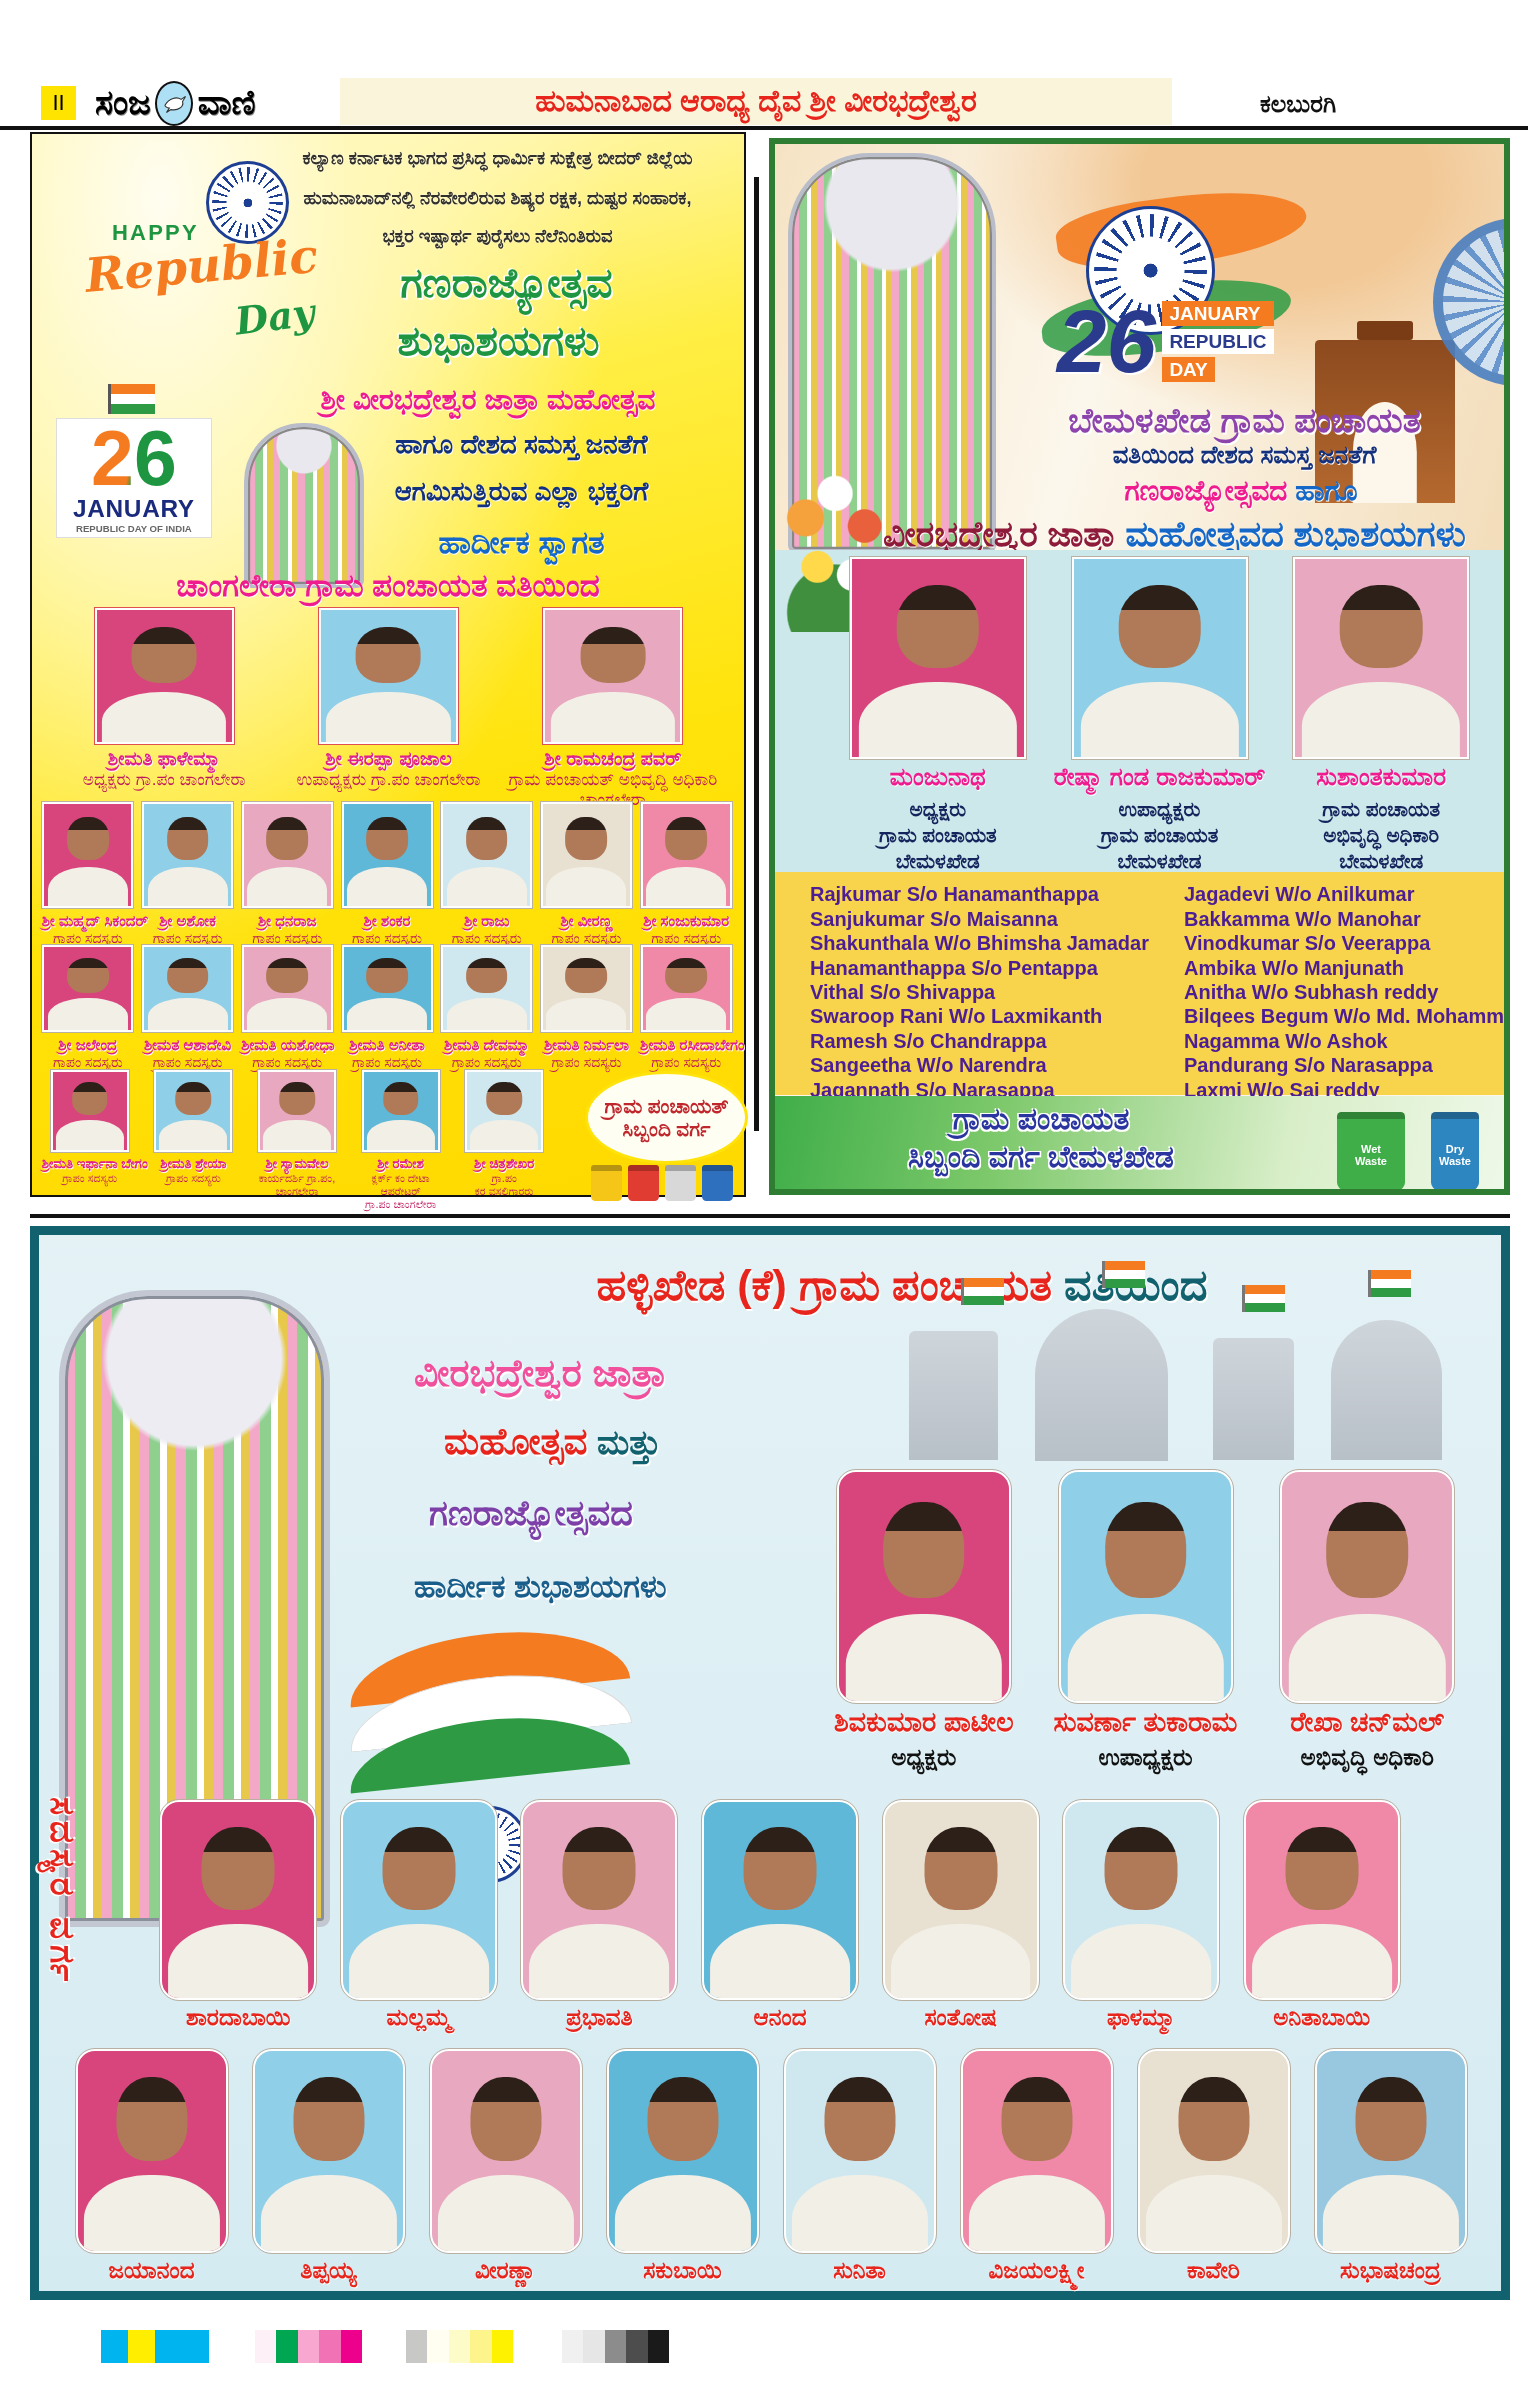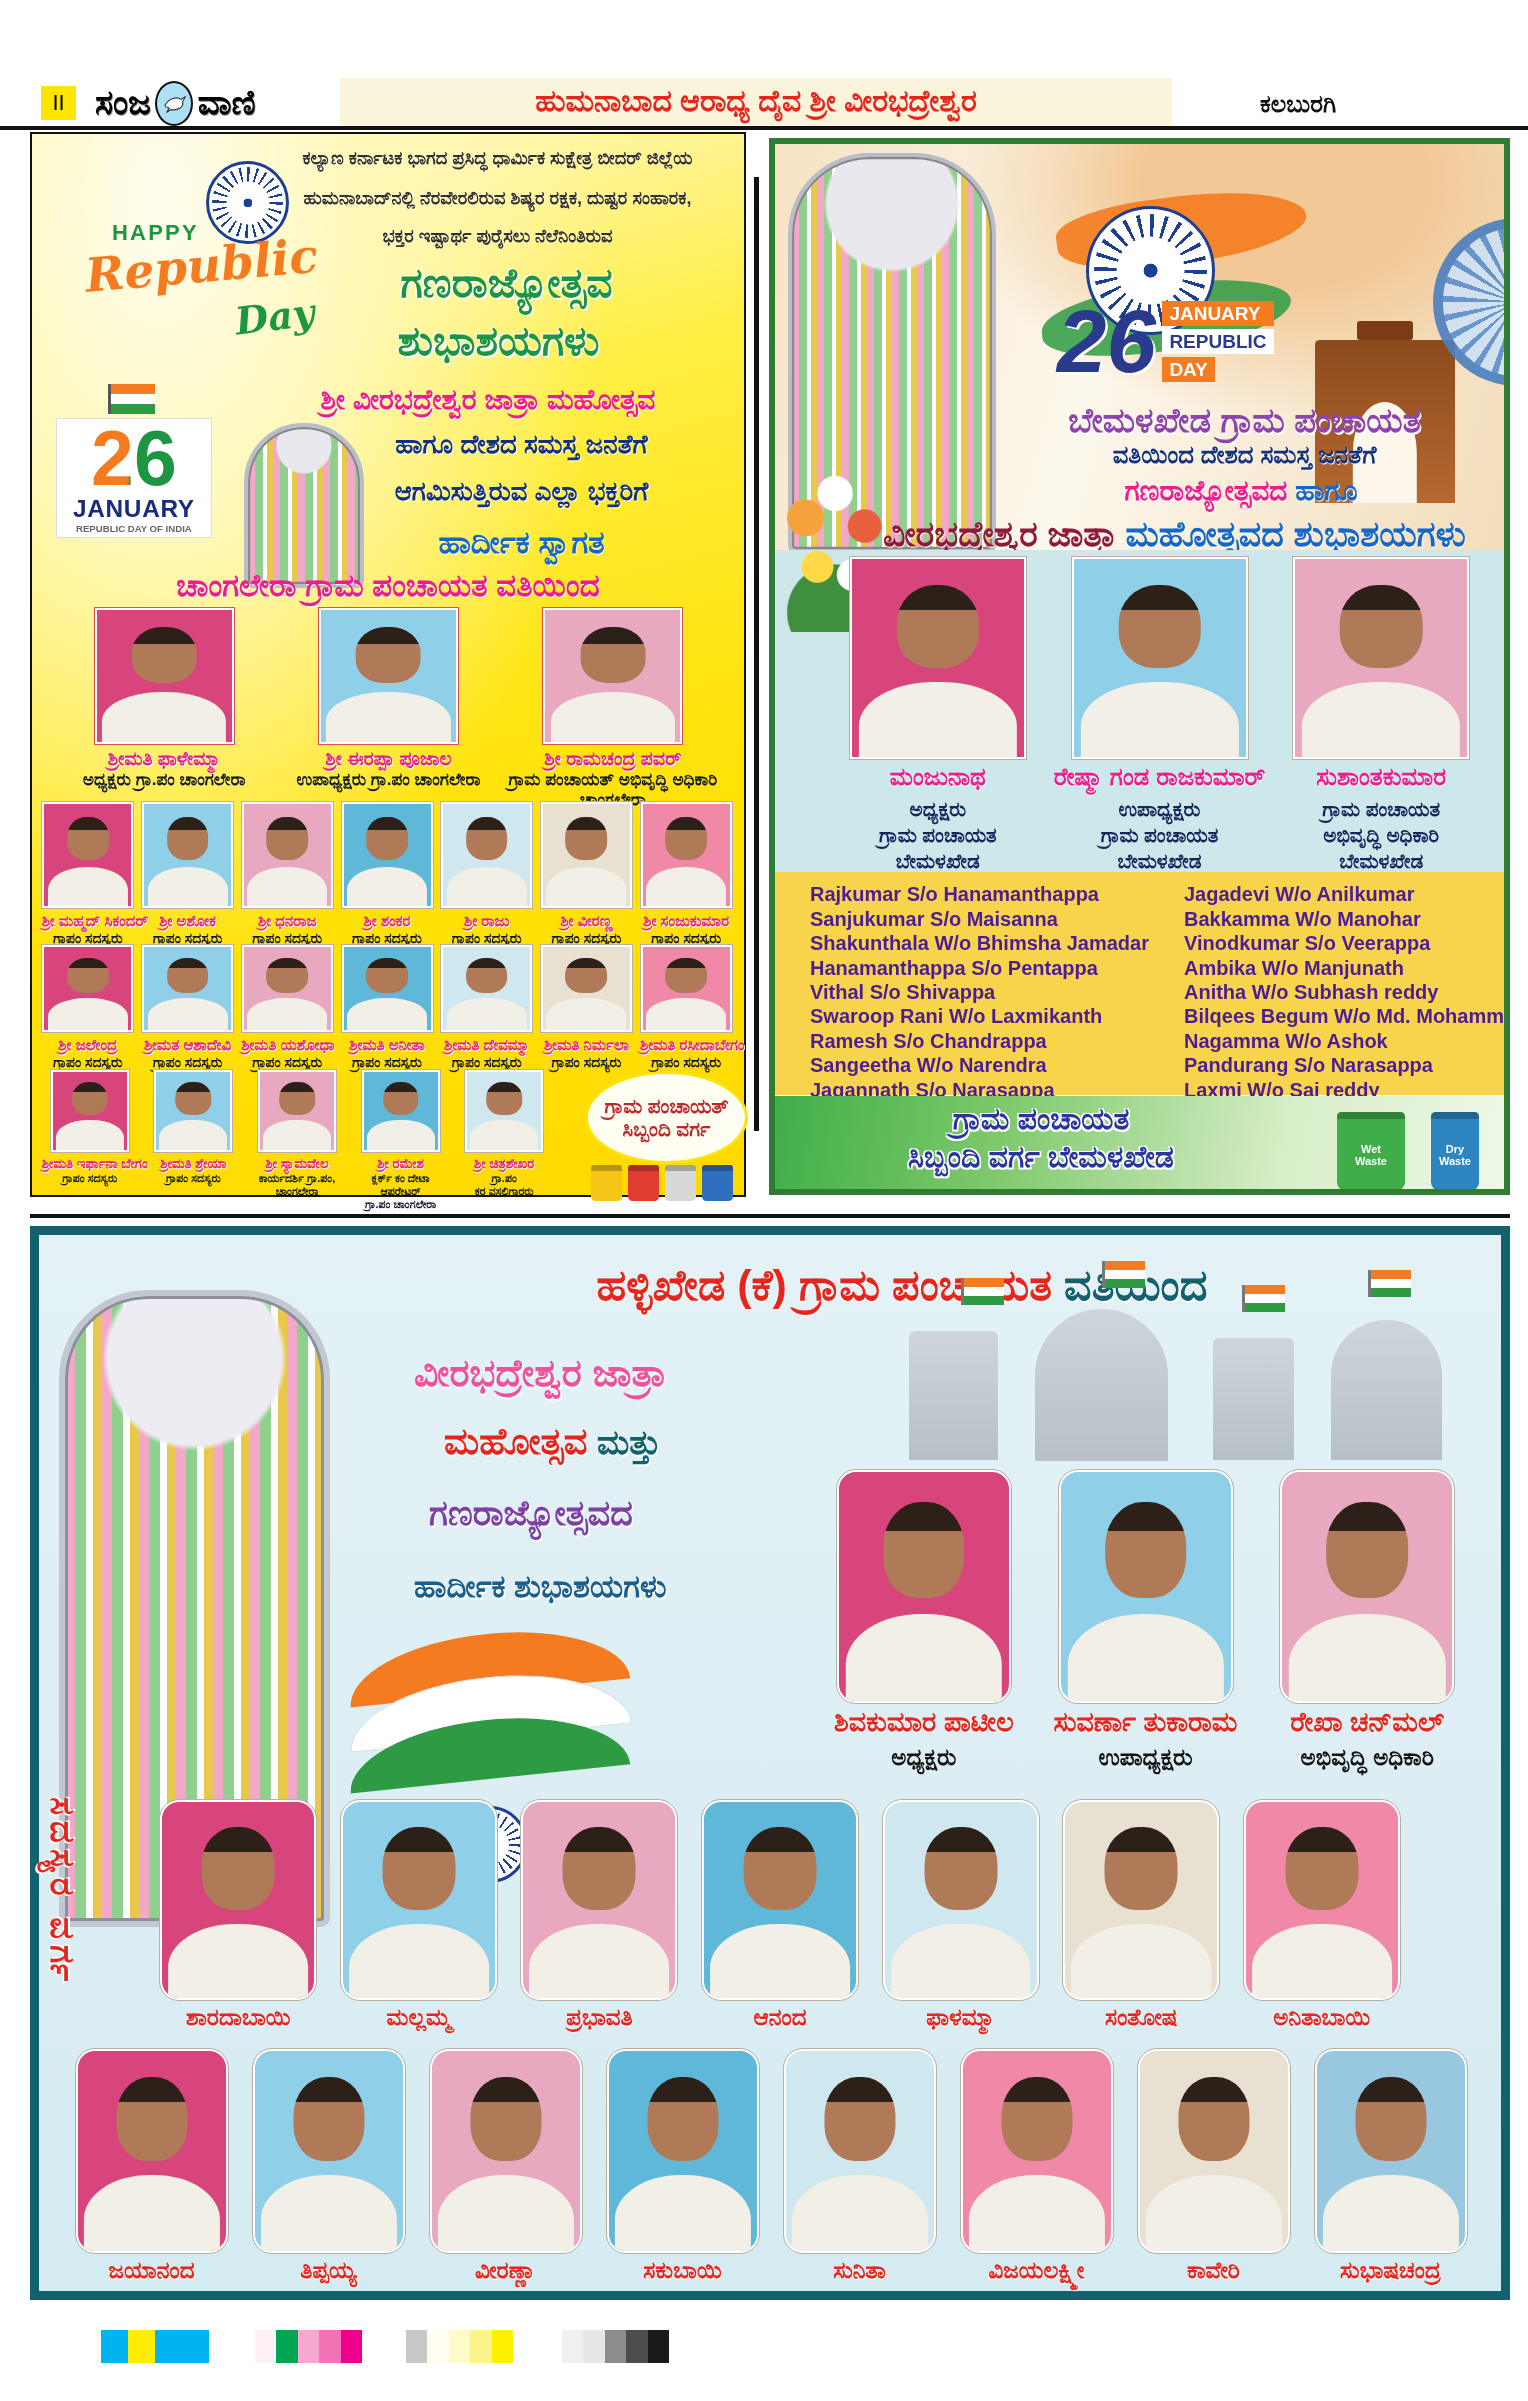--- a/index.html
+++ b/index.html
@@ -62,21 +62,21 @@
         linear-gradient(#cfd2da,#9aa0ae);
      border:4.4px solid #b9bdc9;box-shadow:0 0 0 2.2px #888 inset}
   .gtitle{color:#1e9641;font-size:41px;font-weight:900;text-shadow:1.5px 1.5px 0 #fff,-1.5px -1.5px 0 #fff}
   .pinkTxt{color:#ef1c8f;font-weight:900}
   .navyTxt{color:#14317d;font-weight:900;text-shadow:0.7px 0.7px 0 #fff}
   .blueTxt{color:#1668c8;font-weight:900;text-shadow:0.7px 0.7px 0 #fff}
   .mrow{display:flex;justify-content:space-between}
   .mcell{flex:1;margin:0 3.7px;text-align:center;min-width:0}
   .mcell .photo{margin:0 auto}
   .mname{font-size:16.3px;font-weight:900;color:#e0218a;margin-top:4.4px;text-shadow:0.7px 0.7px 0 #fff;white-space:nowrap}
-  .mrole{font-size:14px;font-weight:bold;color:#0f172a;white-space:pre-line;line-height:1.15}
+  .mrole{font-size:14px;font-weight:normal;color:#be185d;white-space:pre-line;line-height:1.15}
   .offL .mname{font-size:19px}
   .offL .mrole{font-size:17px}
   #staffBadge{background:#fffef2;border-radius:50%;display:flex;flex-direction:column;
               align-items:center;justify-content:center;box-shadow:0 0 0 3px #ffe30a}
   #staffBadge div{color:#c0272d;font-size:20px;font-weight:900}
   .binrow{display:flex;gap:6px}
   .bin{width:31px;height:30px;border-radius:3px 3px 4.4px 4.4px;border-top:6px solid rgba(0,0,0,.25)}
 
   
   #adR{left:769px;top:138px;width:741px;height:1057px;border:6px solid #2e7d32;box-sizing:border-box;
@@ -556,27 +556,27 @@
         <div class="photo rphoto p2" style="width:152px;height:196px"></div>
         <div class="mname">ಪ್ರಭಾವತಿ</div>
       </div>
 
       <div class="mcell">
         <div class="photo rphoto p3" style="width:152px;height:196px"></div>
         <div class="mname">ಆನಂದ</div>
       </div>
 
       <div class="mcell">
+        <div class="photo rphoto p5" style="width:152px;height:196px"></div>
+        <div class="mname">ಸಂತೋಷ</div>
+      </div>
+
+      <div class="mcell">
         <div class="photo rphoto p4" style="width:152px;height:196px"></div>
         <div class="mname">ಫಾಳಮ್ಮಾ</div>
-      </div>
-
-      <div class="mcell">
-        <div class="photo rphoto p5" style="width:152px;height:196px"></div>
-        <div class="mname">ಸಂತೋಷ</div>
       </div>
 
       <div class="mcell">
         <div class="photo rphoto p6" style="width:152px;height:196px"></div>
         <div class="mname">ಅನಿತಾಬಾಯಿ</div>
       </div>
     </div>
   <div class="abs mrow rowB" style="left:63px;top:2049px;width:1416px">
 
       <div class="mcell">

